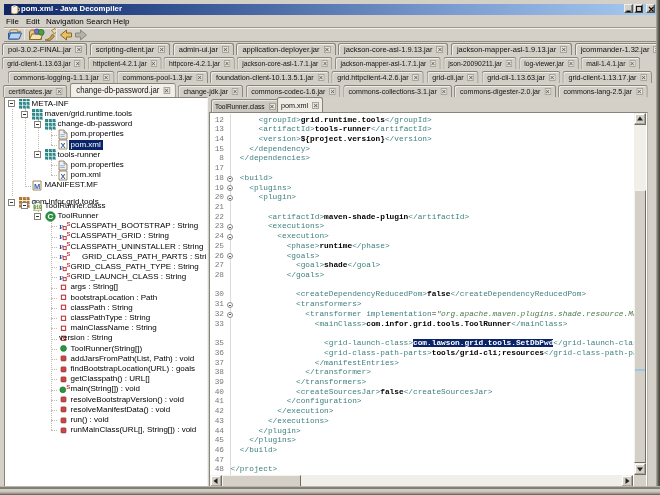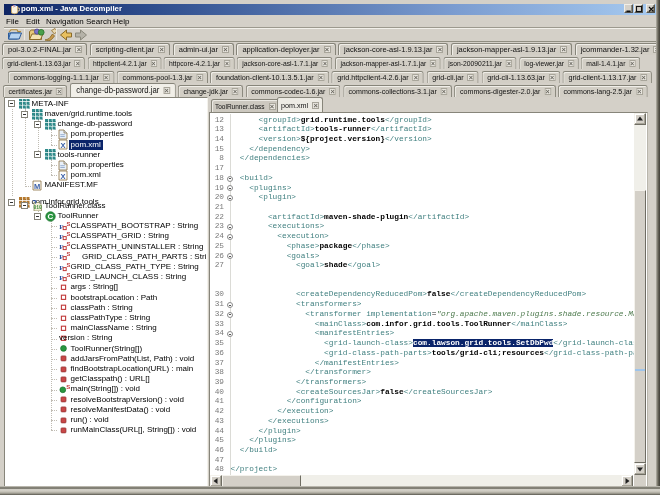--- a/index.html
+++ b/index.html
@@ -615,21 +615,21 @@
           </svg>
         </span>
         <span class="tl" style="left:64.5px">addJarsFromPath(List, Path) : void</span>
       </div>
 <div class="ti" style="top:265.0px">
         <span class="tic" style="left:51.5px">
           <svg width="12" height="11" viewBox="0 0 12 11">
             <rect x="3" y="2.9" width="5" height="5" rx="0.8" fill="#c84848" stroke="#903030" stroke-width="0.7"></rect>
           </svg>
         </span>
-        <span class="tl" style="left:64.5px">findBootstrapLocation(URL) : main</span>
+        <span class="tl" style="left:64.5px">findBootstrapLocation(URL) : goals</span>
       </div>
 <div class="ti" style="top:275.2px">
         <span class="tic" style="left:51.5px">
           <svg width="12" height="11" viewBox="0 0 12 11">
             <rect x="3" y="2.9" width="5" height="5" rx="0.8" fill="#c84848" stroke="#903030" stroke-width="0.7"></rect>
           </svg>
         </span>
         <span class="tl" style="left:64.5px">getClasspath() : URL[]</span>
       </div>
 <div class="ti" style="top:285.4px">
@@ -688,28 +688,28 @@
 <div class="cl" style="top:30.66px"><span class="ln">15</span><span class="ct"><span class="t">    &lt;/dependency&gt;</span></span></div>
 <div class="cl" style="top:40.38px"><span class="ln">8</span><span class="ct"><span class="t">  &lt;/dependencies&gt;</span></span></div>
 <div class="cl" style="top:50.10px"><span class="ln">17</span><span class="ct"></span></div>
 <div class="cl" style="top:59.82px"><span class="ln">18</span><span class="fold"></span><span class="ct"><span class="t">  &lt;build&gt;</span></span></div>
 <div class="cl" style="top:69.54px"><span class="ln">19</span><span class="fold"></span><span class="ct"><span class="t">    &lt;plugins&gt;</span></span></div>
 <div class="cl" style="top:79.26px"><span class="ln">20</span><span class="fold"></span><span class="ct"><span class="t">      &lt;plugin&gt;</span></span></div>
 <div class="cl" style="top:88.98px"><span class="ln">21</span></div>
 <div class="cl" style="top:98.70px"><span class="ln">22</span><span class="ct"><span class="t">        &lt;artifactId&gt;</span><span class="b">maven-shade-plugin</span><span class="t">&lt;/artifactId&gt;</span></span></div>
 <div class="cl" style="top:108.42px"><span class="ln">23</span><span class="fold"></span><span class="ct"><span class="t">        &lt;executions&gt;</span></span></div>
 <div class="cl" style="top:118.14px"><span class="ln">24</span><span class="fold"></span><span class="ct"><span class="t">          &lt;execution&gt;</span></span></div>
-<div class="cl" style="top:127.86px"><span class="ln">25</span><span class="ct"><span class="t">            &lt;phase&gt;</span><span class="b">package</span><span class="t">&lt;/phase&gt;</span></span></div>
+<div class="cl" style="top:127.86px"><span class="ln">25</span><span class="ct"><span class="t">            &lt;phase&gt;</span><span class="b">runtime</span><span class="t">&lt;/phase&gt;</span></span></div>
 <div class="cl" style="top:137.58px"><span class="ln">26</span><span class="fold"></span><span class="ct"><span class="t">            &lt;goals&gt;</span></span></div>
 <div class="cl" style="top:147.30px"><span class="ln">27</span><span class="ct"><span class="t">              &lt;goal&gt;</span><span class="b">shade</span><span class="t">&lt;/goal&gt;</span></span></div>
+<div class="cl" style="top:157.02px"><span class="ln">28</span><span class="ct"><span class="t">            &lt;/goals&gt;</span></span></div>
 <div class="cl" style="top:176.46px"><span class="ln">30</span><span class="ct"><span class="t">              &lt;createDependencyReducedPom&gt;</span><span class="b">false</span><span class="t">&lt;/createDependencyReducedPom&gt;</span></span></div>
 <div class="cl" style="top:186.18px"><span class="ln">31</span><span class="fold"></span><span class="ct"><span class="t">              &lt;transformers&gt;</span></span></div>
 <div class="cl" style="top:195.90px"><span class="ln">32</span><span class="fold"></span><span class="ct"><span class="t">                &lt;transformer implementation</span><span class="p">=</span><span class="v">"org.apache.maven.plugins.shade.resource.ManifestResourceTransformer"</span></span></div>
 <div class="cl" style="top:205.62px"><span class="ln">33</span><span class="ct"><span class="t">                  &lt;mainClass&gt;</span><span class="b">com.infor.grid.tools.ToolRunner</span><span class="t">&lt;/mainClass&gt;</span></span></div>
-<div class="cl" style="top:215.34px"><span class="ln">34</span><span class="fold"></span><span class="ct"><span class="t">                  &lt;manifestEntries&gt;</span></span></div>
 <div class="cl" style="top:225.06px"><span class="ln">35</span><span class="ct"><span class="t">                    &lt;grid-launch-class&gt;</span><span class="s">com.lawson.grid.tools.SetDbPwd</span><span class="t">&lt;/grid-launch-class&gt;</span></span></div>
 <div class="cl" style="top:234.78px"><span class="ln">36</span><span class="ct"><span class="t">                    &lt;grid-class-path-parts&gt;</span><span class="b">tools/grid-cli;resources</span><span class="t">&lt;/grid-class-path-parts&gt;</span></span></div>
 <div class="cl" style="top:244.50px"><span class="ln">37</span><span class="ct"><span class="t">                  &lt;/manifestEntries&gt;</span></span></div>
 <div class="cl" style="top:254.22px"><span class="ln">38</span><span class="ct"><span class="t">                &lt;/transformer&gt;</span></span></div>
 <div class="cl" style="top:263.94px"><span class="ln">39</span><span class="ct"><span class="t">              &lt;/transformers&gt;</span></span></div>
 <div class="cl" style="top:273.66px"><span class="ln">40</span><span class="ct"><span class="t">              &lt;createSourcesJar&gt;</span><span class="b">false</span><span class="t">&lt;/createSourcesJar&gt;</span></span></div>
 <div class="cl" style="top:283.38px"><span class="ln">41</span><span class="ct"><span class="t">            &lt;/configuration&gt;</span></span></div>
 <div class="cl" style="top:293.10px"><span class="ln">42</span><span class="ct"><span class="t">          &lt;/execution&gt;</span></span></div>
 <div class="cl" style="top:302.82px"><span class="ln">43</span><span class="ct"><span class="t">        &lt;/executions&gt;</span></span></div>
 <div class="cl" style="top:312.54px"><span class="ln">44</span><span class="ct"><span class="t">      &lt;/plugin&gt;</span></span></div>

